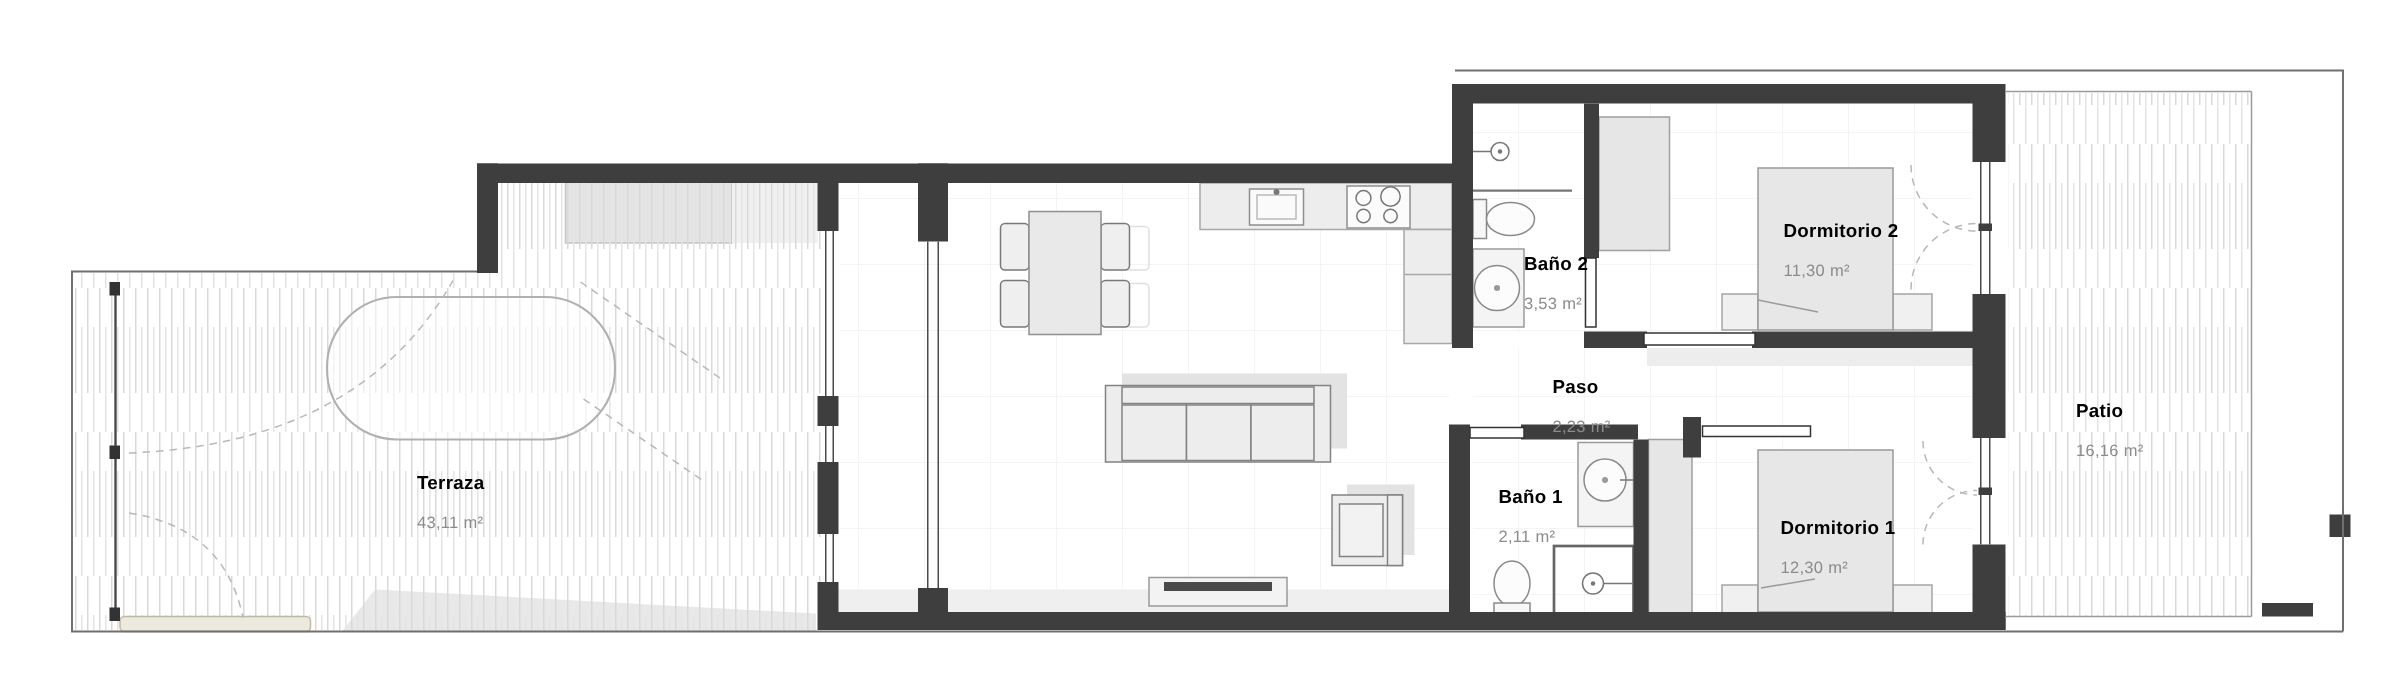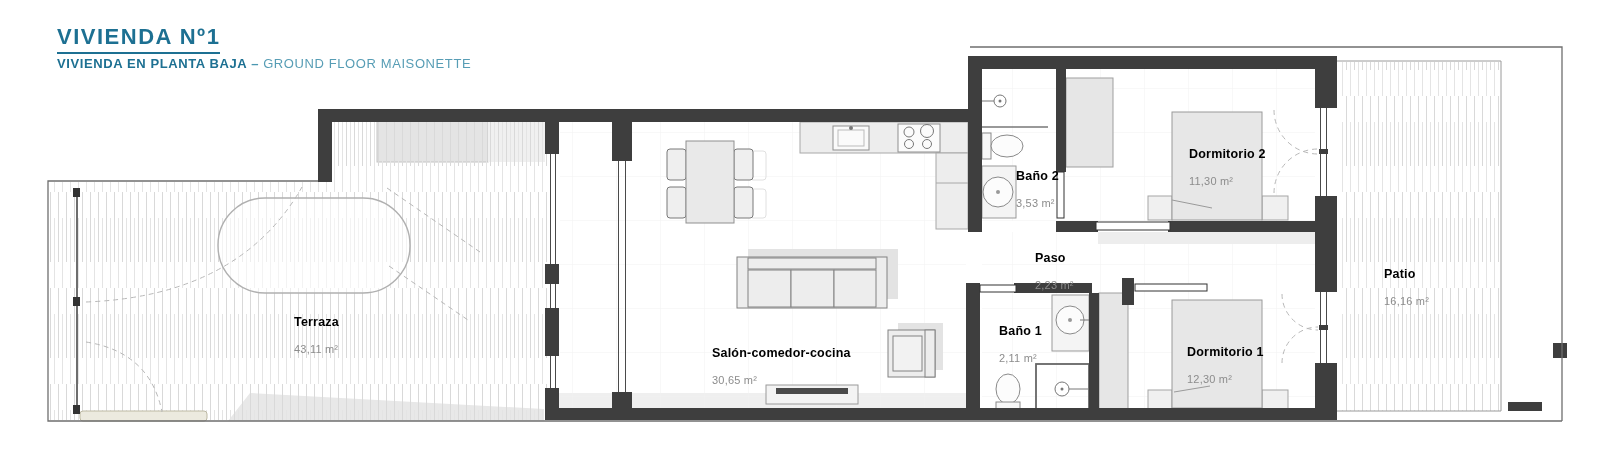--- a/index.html
+++ b/index.html
@@ -197,30 +197,24 @@
     <rect x="1339" y="62" width="162" height="349" fill="url(#hatchV)"></rect>
     <path d="M 1337,61 H 1501 M 1501,61 V 411 M 1337,411 H 1501" fill="none" stroke="#9a9a9a"></path>
   </g>
 
   <g fill="none" stroke="#6f6f6f" stroke-width="1.3">
     <path d="M 318,181 H 48 V 421 H 1562"></path>
     <path d="M 970,47 H 1562 V 421"></path>
   </g>
 </svg>
 
-<div class="title">VIVIENDA Nº1</div>
-<div class="subtitle"><span class="es">VIVIENDA EN PLANTA BAJA</span><span class="dash">–</span><span class="en">GROUND FLOOR MAISONETTE</span></div>
-
-<div class="room-label" style="left:294px;top:316px">
+
+<div class="room-label" style="left:278px;top:316px">
   <div class="room-name">Terraza</div>
   <div class="room-area">43,11 m²</div>
-</div>
-<div class="room-label" style="left:712px;top:347px">
-  <div class="room-name">Salón-comedor-cocina</div>
-  <div class="room-area">30,65 m²</div>
 </div>
 <div class="room-label" style="left:1016px;top:170px">
   <div class="room-name">Baño 2</div>
   <div class="room-area">3,53 m²</div>
 </div>
 <div class="room-label" style="left:1189px;top:148px">
   <div class="room-name">Dormitorio 2</div>
   <div class="room-area">11,30 m²</div>
 </div>
 <div class="room-label" style="left:1035px;top:252px">

